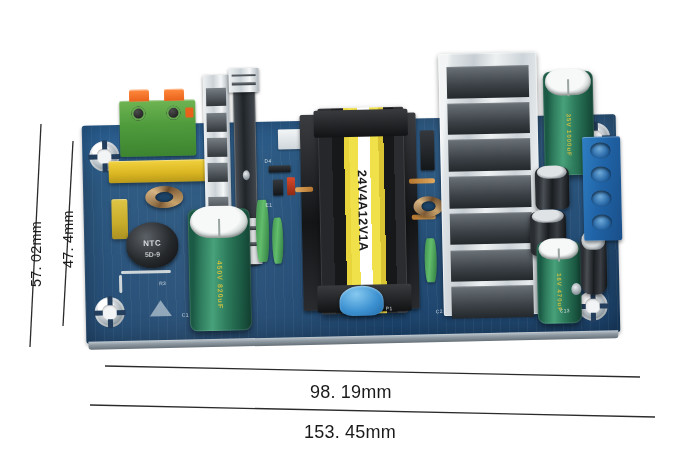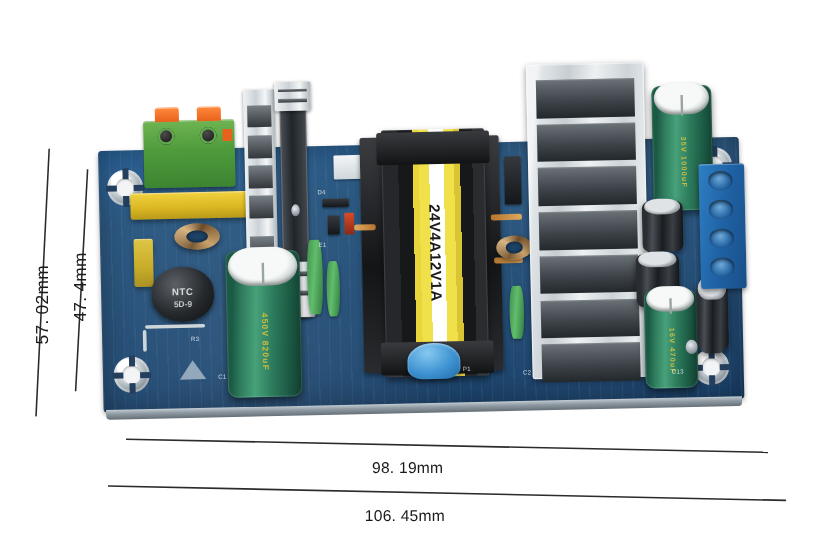--- a/index.html
+++ b/index.html
@@ -1,21 +1,21 @@
 <!DOCTYPE html>
 <html><head>
 <meta charset="utf-8">
 <style>
   html,body{margin:0;padding:0;background:#fff;}
   body{width:680px;height:466px;position:relative;overflow:hidden;
        font-family:"Liberation Sans",sans-serif;color:#111;}
 
   
   .dim-text{position:absolute;white-space:nowrap;color:#1a1a1a;}
-  .dim-h{font-size:13px;letter-spacing:.2px;}
+  .dim-h{font-size:18px;letter-spacing:.2px;}
   .dim-v{font-size:14.5px;letter-spacing:.2px;transform-origin:0 0;}
 
   svg.overlay{position:absolute;left:0;top:0;width:680px;height:466px;pointer-events:none;}
 
   
   #board-wrap{position:absolute;left:0;top:0;width:680px;height:466px;}
 
   .board{position:absolute;left:84px;top:120px;width:534px;height:218px;
          transform:rotate(-1.25deg);transform-origin:50% 50%;}
 
@@ -309,13 +309,13 @@
 
   <line x1="90" y1="405" x2="655" y2="417" stroke="#2b2b2b" stroke-width="1.3"></line>
 </svg>
 
 <div class="dim-text dim-v" style="left:28px;top:287px;transform:rotate(-90deg) translate(0,0);">57. 02mm</div>
 
 <div class="dim-text dim-v" style="left:60px;top:268px;transform:rotate(-90deg) translate(0,0);">47. 4mm</div>
 
 <div class="dim-text dim-h" style="left:310px;top:382px;">98. 19mm</div>
 
-<div class="dim-text dim-h" style="left:304px;top:422px;">106. 45mm</div>
+<div class="dim-text dim-h" style="left:304px;top:422px;">153. 45mm</div>
 
 </body></html>

